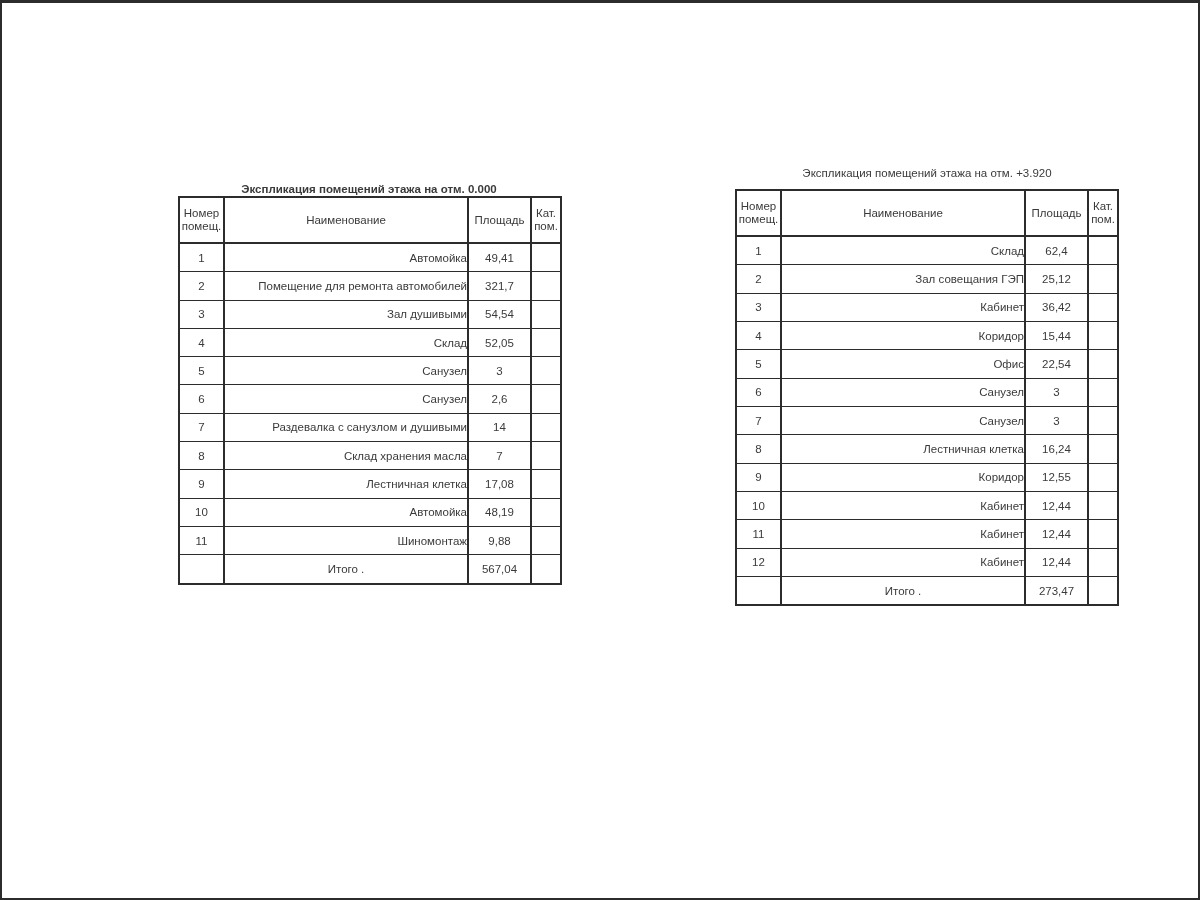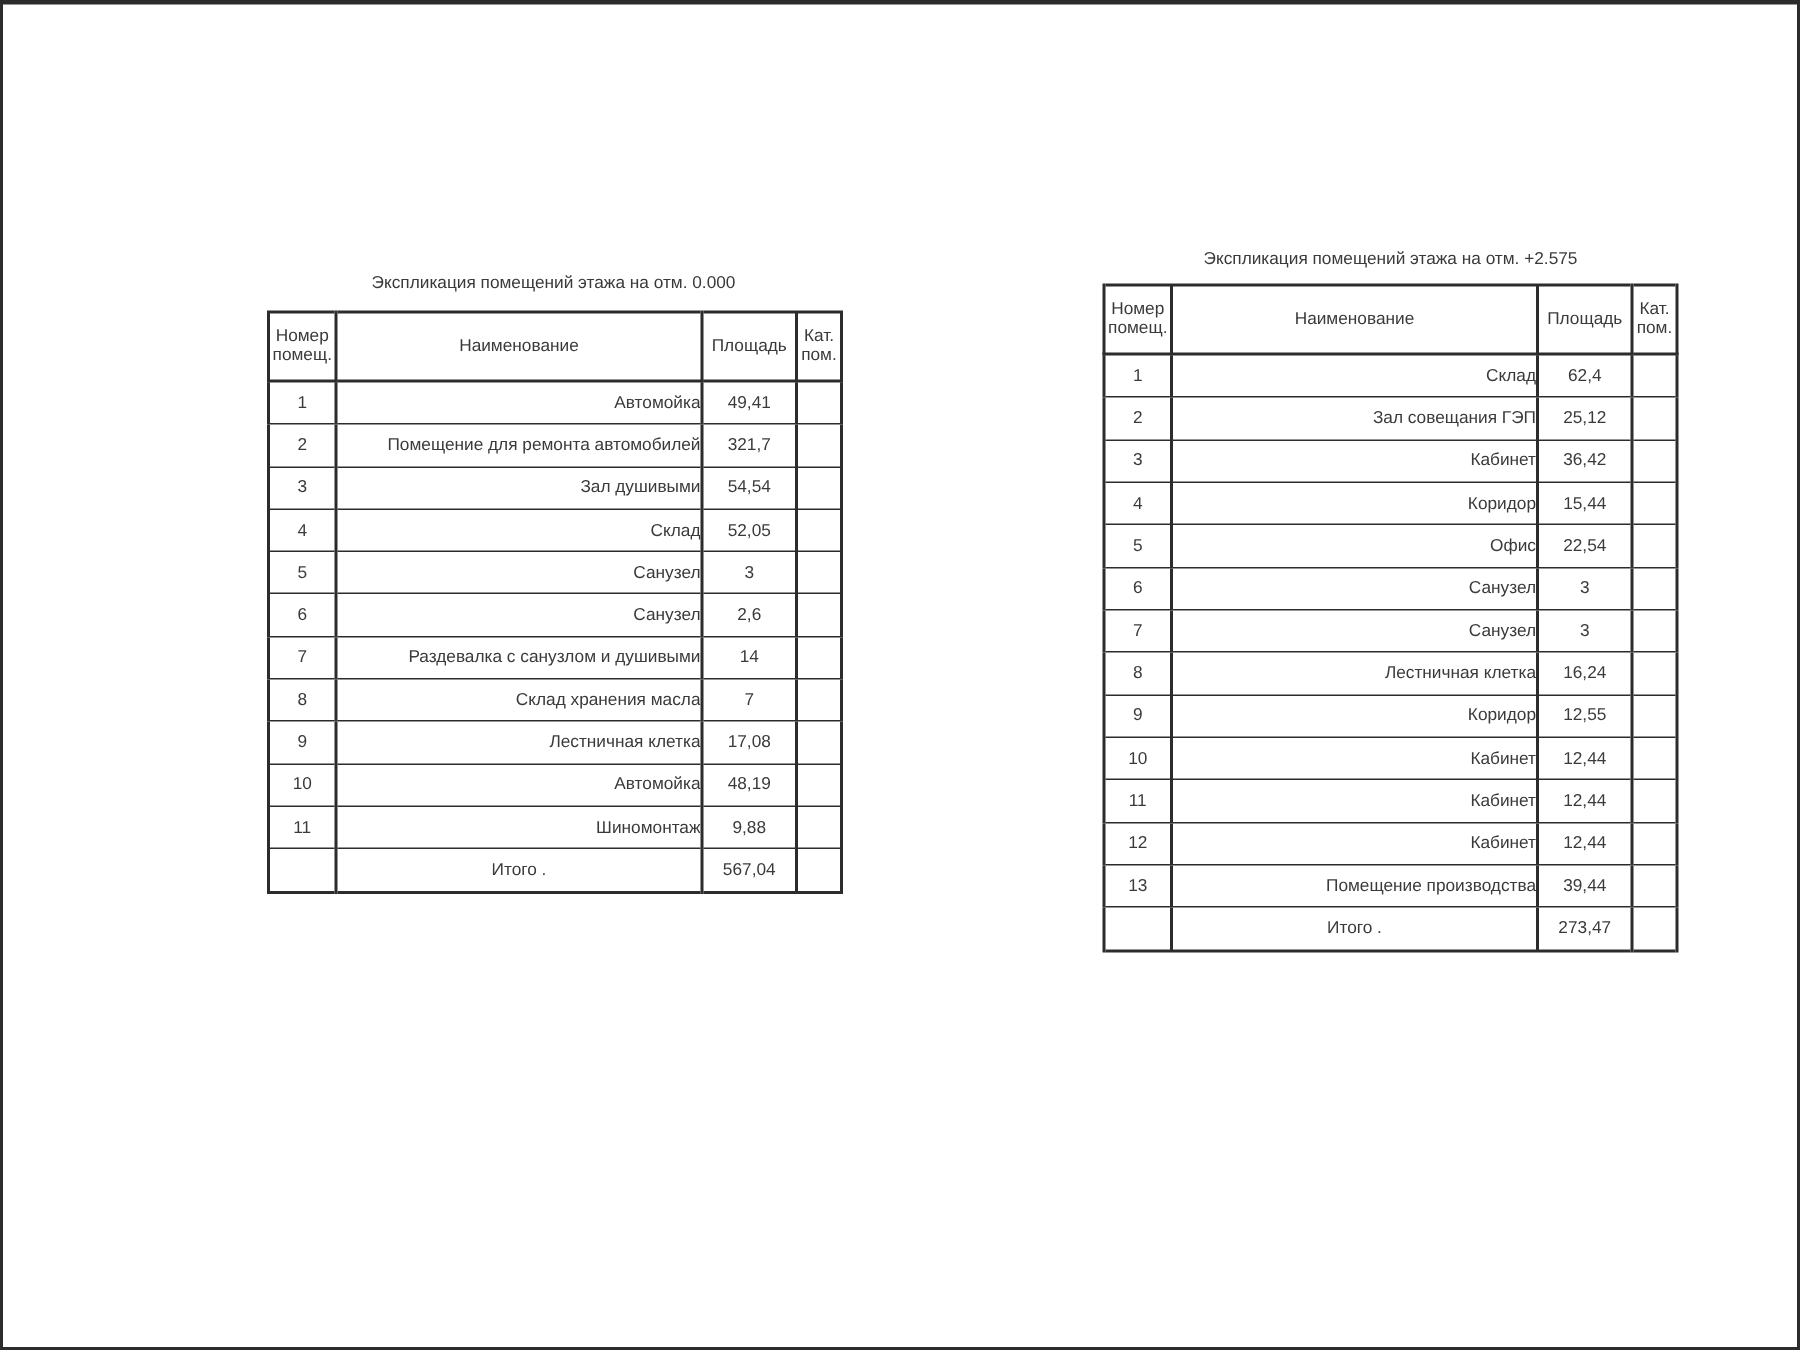--- a/index.html
+++ b/index.html
@@ -25,21 +25,21 @@
   .explication.right { left: 733px; top: 163px; width: 384px; }
 
   .table-title {
     text-align: center;
     font-size: 11.5px;
     color: #3a3a3a;
     height: 14px;
     line-height: 14px;
     white-space: nowrap;
   }
-  .explication.left  .table-title { margin-bottom: 11px; }
+  .explication.left  .table-title { margin-bottom: 0; font-weight: bold; }
   .explication.right .table-title { margin-bottom: 9px; }
 
   table.expl-grid {
     border-collapse: collapse;
     table-layout: fixed;
     width: 100%;
     border: 2px solid #2c2c2c;
   }
   table.expl-grid th,
   table.expl-grid td {
@@ -168,21 +168,21 @@
             <td class="col0"></td>
             <td class="col1 total-label">Итого .</td>
             <td class="col2">567,04</td>
             <td class="col3"></td>
           </tr>
         </tbody>
       </table>
   </section>
 
   <section class="explication right">
-    <div class="table-title">Экспликация помещений этажа на отм. +2.575</div>
+    <div class="table-title">Экспликация помещений этажа на отм. +3.920</div>
     <table class="expl-grid">
       <colgroup>
           <col class="c0">
           <col class="c1">
           <col class="c2">
           <col class="c3">
         </colgroup>
     <thead>
           <tr>
             <th class="col0">Номер
@@ -260,26 +260,20 @@
             <td class="col2">12,44</td>
             <td class="col3"></td>
           </tr>
           <tr>
             <td class="col0">12</td>
             <td class="col1">Кабинет</td>
             <td class="col2">12,44</td>
             <td class="col3"></td>
           </tr>
           <tr>
-            <td class="col0">13</td>
-            <td class="col1">Помещение производства</td>
-            <td class="col2">39,44</td>
-            <td class="col3"></td>
-          </tr>
-          <tr>
             <td class="col0"></td>
             <td class="col1 total-label">Итого .</td>
             <td class="col2">273,47</td>
             <td class="col3"></td>
           </tr>
         </tbody>
       </table>
   </section>
 
 </div>

